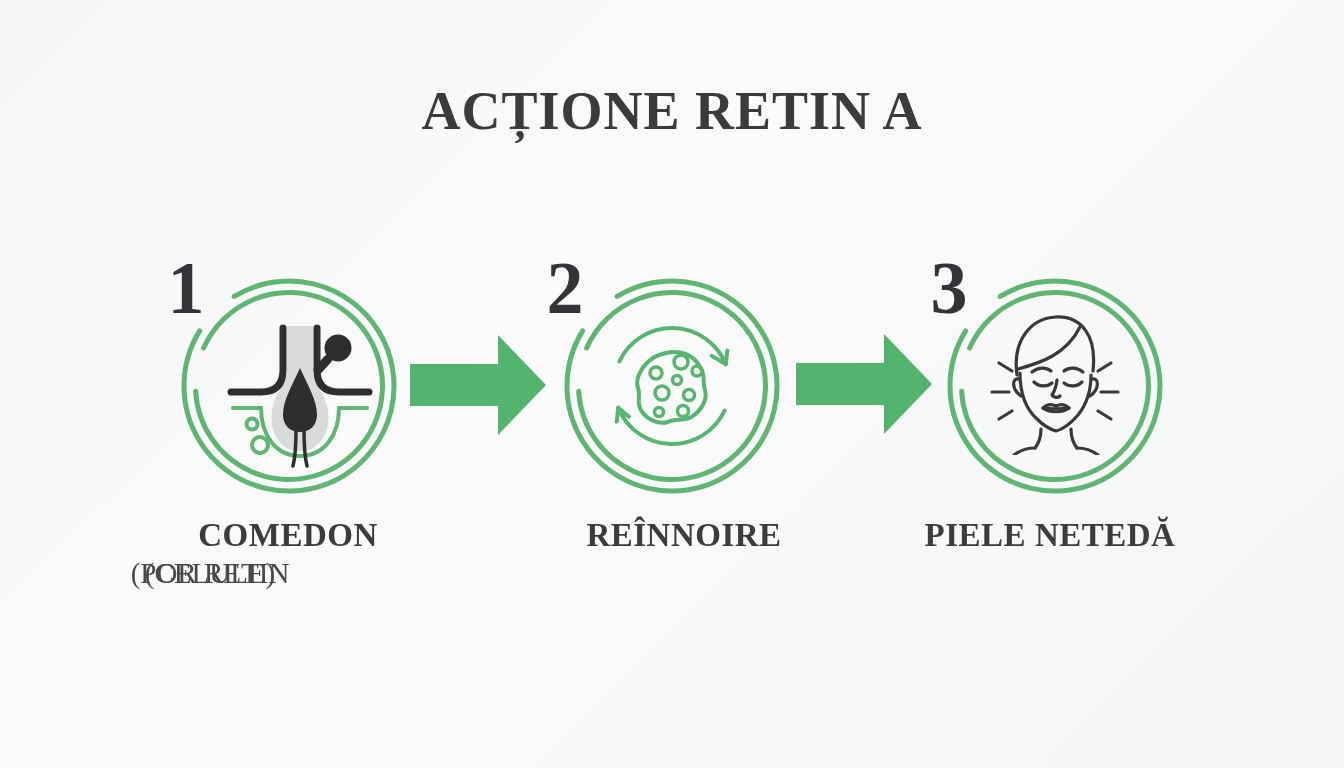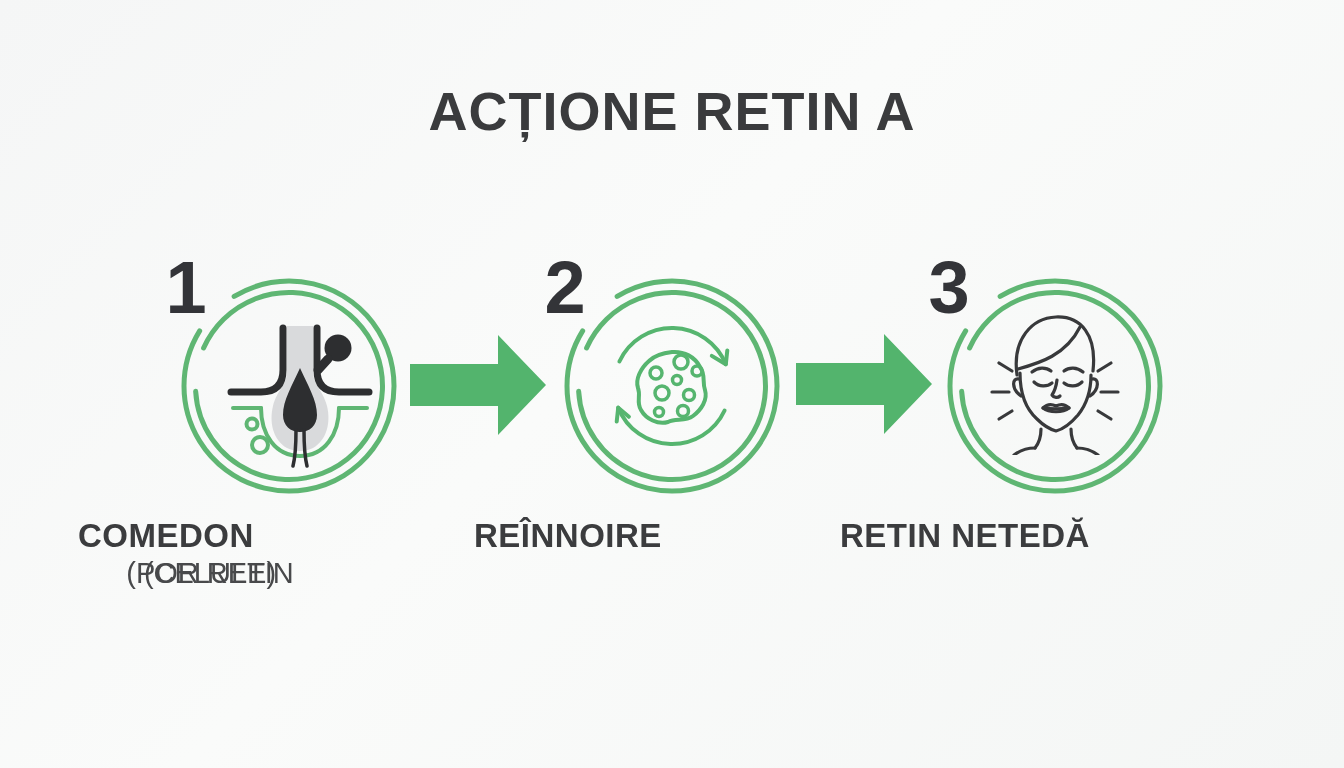--- a/index.html
+++ b/index.html
@@ -1,20 +1,20 @@
 <!DOCTYPE html>
 <html><head>
 <meta charset="utf-8">
 <style>
   html,body{margin:0;padding:0;}
   .page{
     position:relative;
     width:1344px;height:768px;
     background:linear-gradient(135deg,#f5f6f6 0%,#fafbfa 45%,#f4f6f5 100%);
-    font-family:Liberation Sans, sans-serif;
+    font-family:Liberation Serif, serif;
     overflow:hidden;
   }
   .title{
     position:absolute;top:80px;left:0;width:100%;
     margin:0;text-align:center;
     font-size:54px;font-weight:bold;letter-spacing:1px;
     color:#3a3b3d;
   }
   .num{
     position:absolute;top:251px;width:60px;
@@ -27,21 +27,21 @@
   .ring > svg.arcs{position:absolute;left:0;top:0;width:218px;height:218px;}
   .icon{position:absolute;width:150px;height:150px;}
   .icon svg{width:150px;height:150px;display:block;}
   .icon-pore{left:45px;top:41px;}
   .icon-cell{left:34px;top:34px;}
   .icon-face{left:34px;top:28px;}
   .arrow{position:absolute;width:138px;height:104px;}
   .a1{left:410px;top:333px;} .a2{left:796px;top:332px;}
   .label{
     position:absolute;top:519px;width:420px;
-    text-align:left;font-size:33px;font-weight:bold;
+    text-align:center;font-size:33px;font-weight:bold;
     letter-spacing:0.5px;color:#3b3c3e;line-height:1;
   }
   .l1{left:78px;} .l2{left:474px;} .l3{left:840px;}
   .sublabel{
     position:absolute;top:559px;width:420px;
     text-align:center;font-size:29px;font-weight:400;
     color:#48494b;line-height:1;
   }
 </style>
 </head>
@@ -143,15 +143,15 @@
         <path d="M97,143 C102,143 110,144 118,150"></path>
         <path d="M19,58 L32,66"></path>
         <path d="M12,87 L29,87"></path>
         <path d="M19,114 L32,106"></path>
         <path d="M131,58 L118,66"></path>
         <path d="M138,87 L121,87"></path>
         <path d="M131,114 L118,106"></path>
       </svg>
     </div>
   </div>
-  <div class="label l3">RETIN NETEDĂ</div>
+  <div class="label l3">PIELE NETEDĂ</div>
 
 </div>
 
 </body></html>

